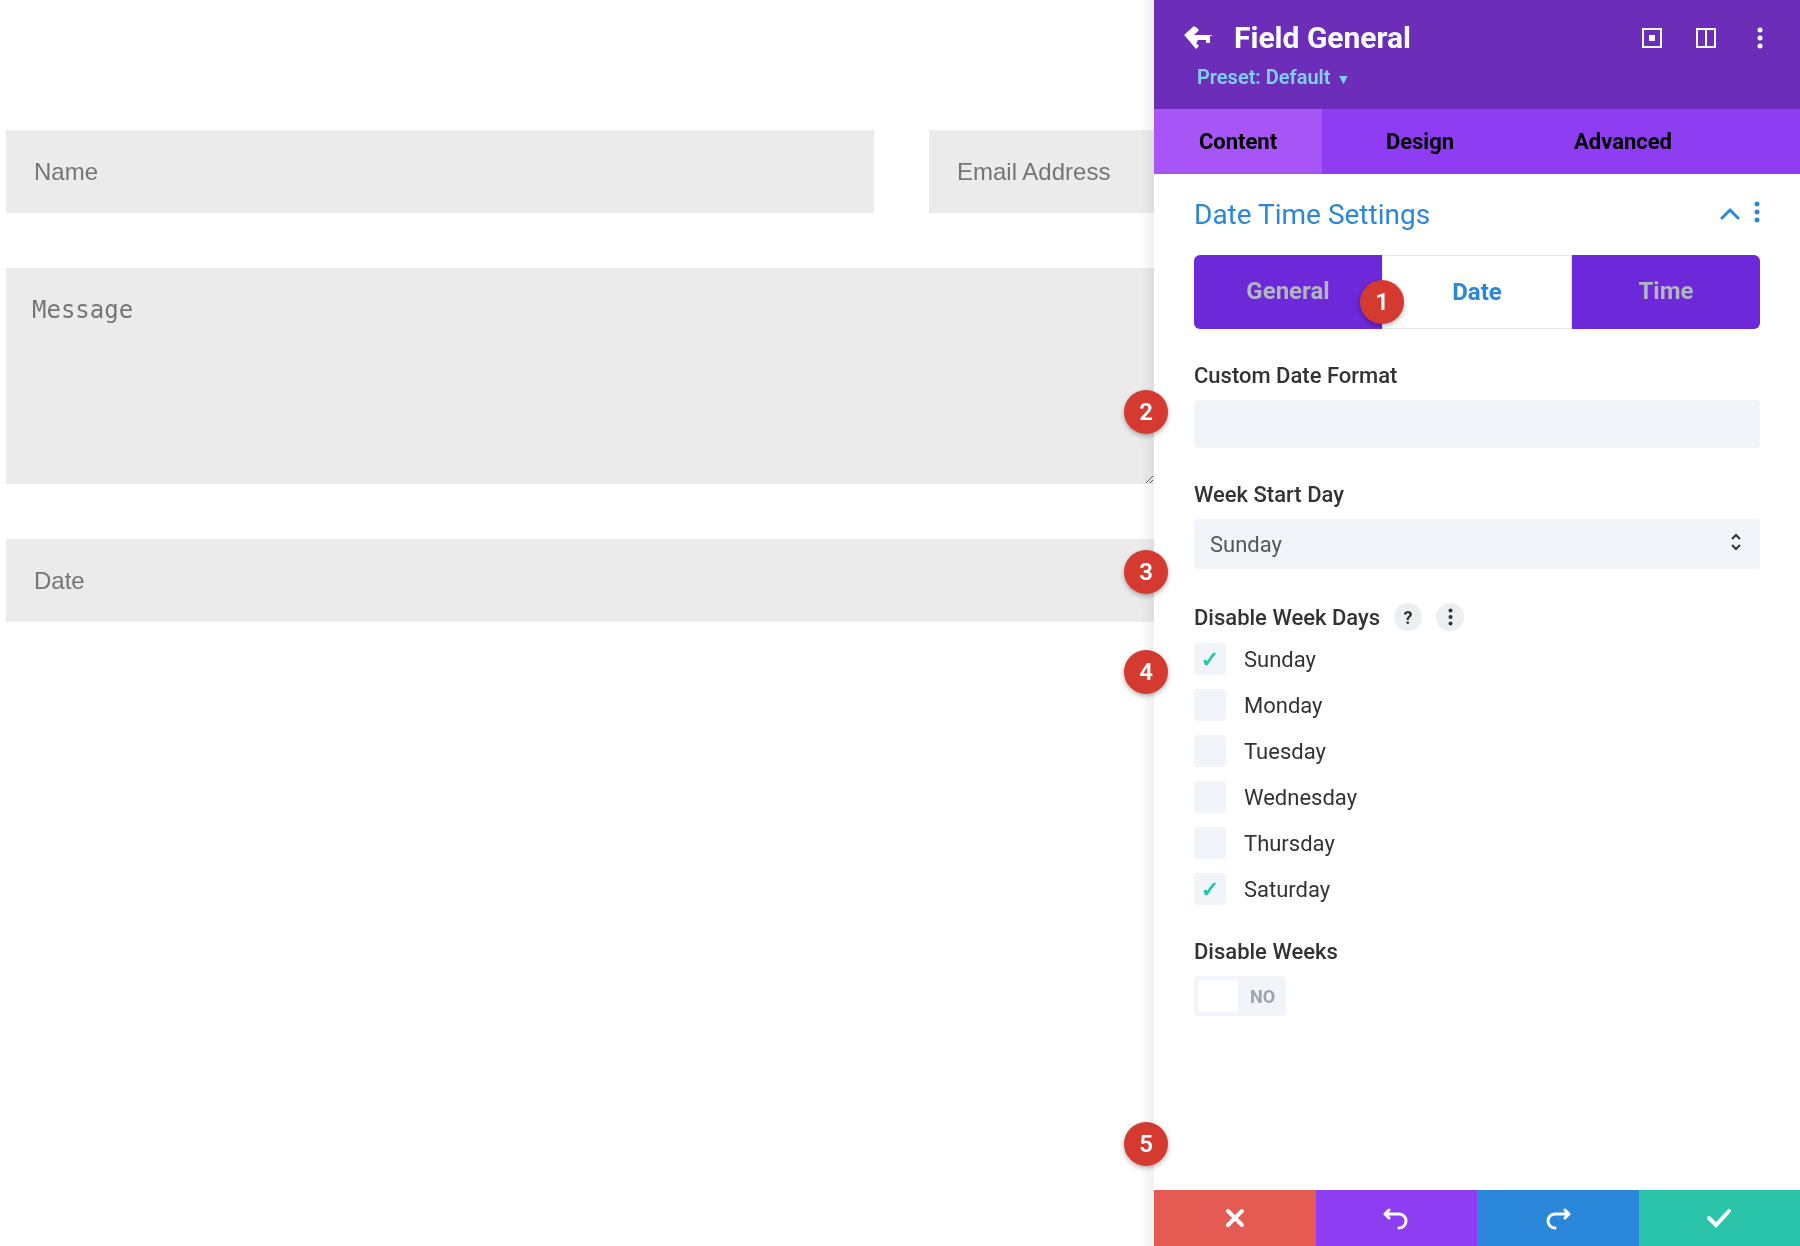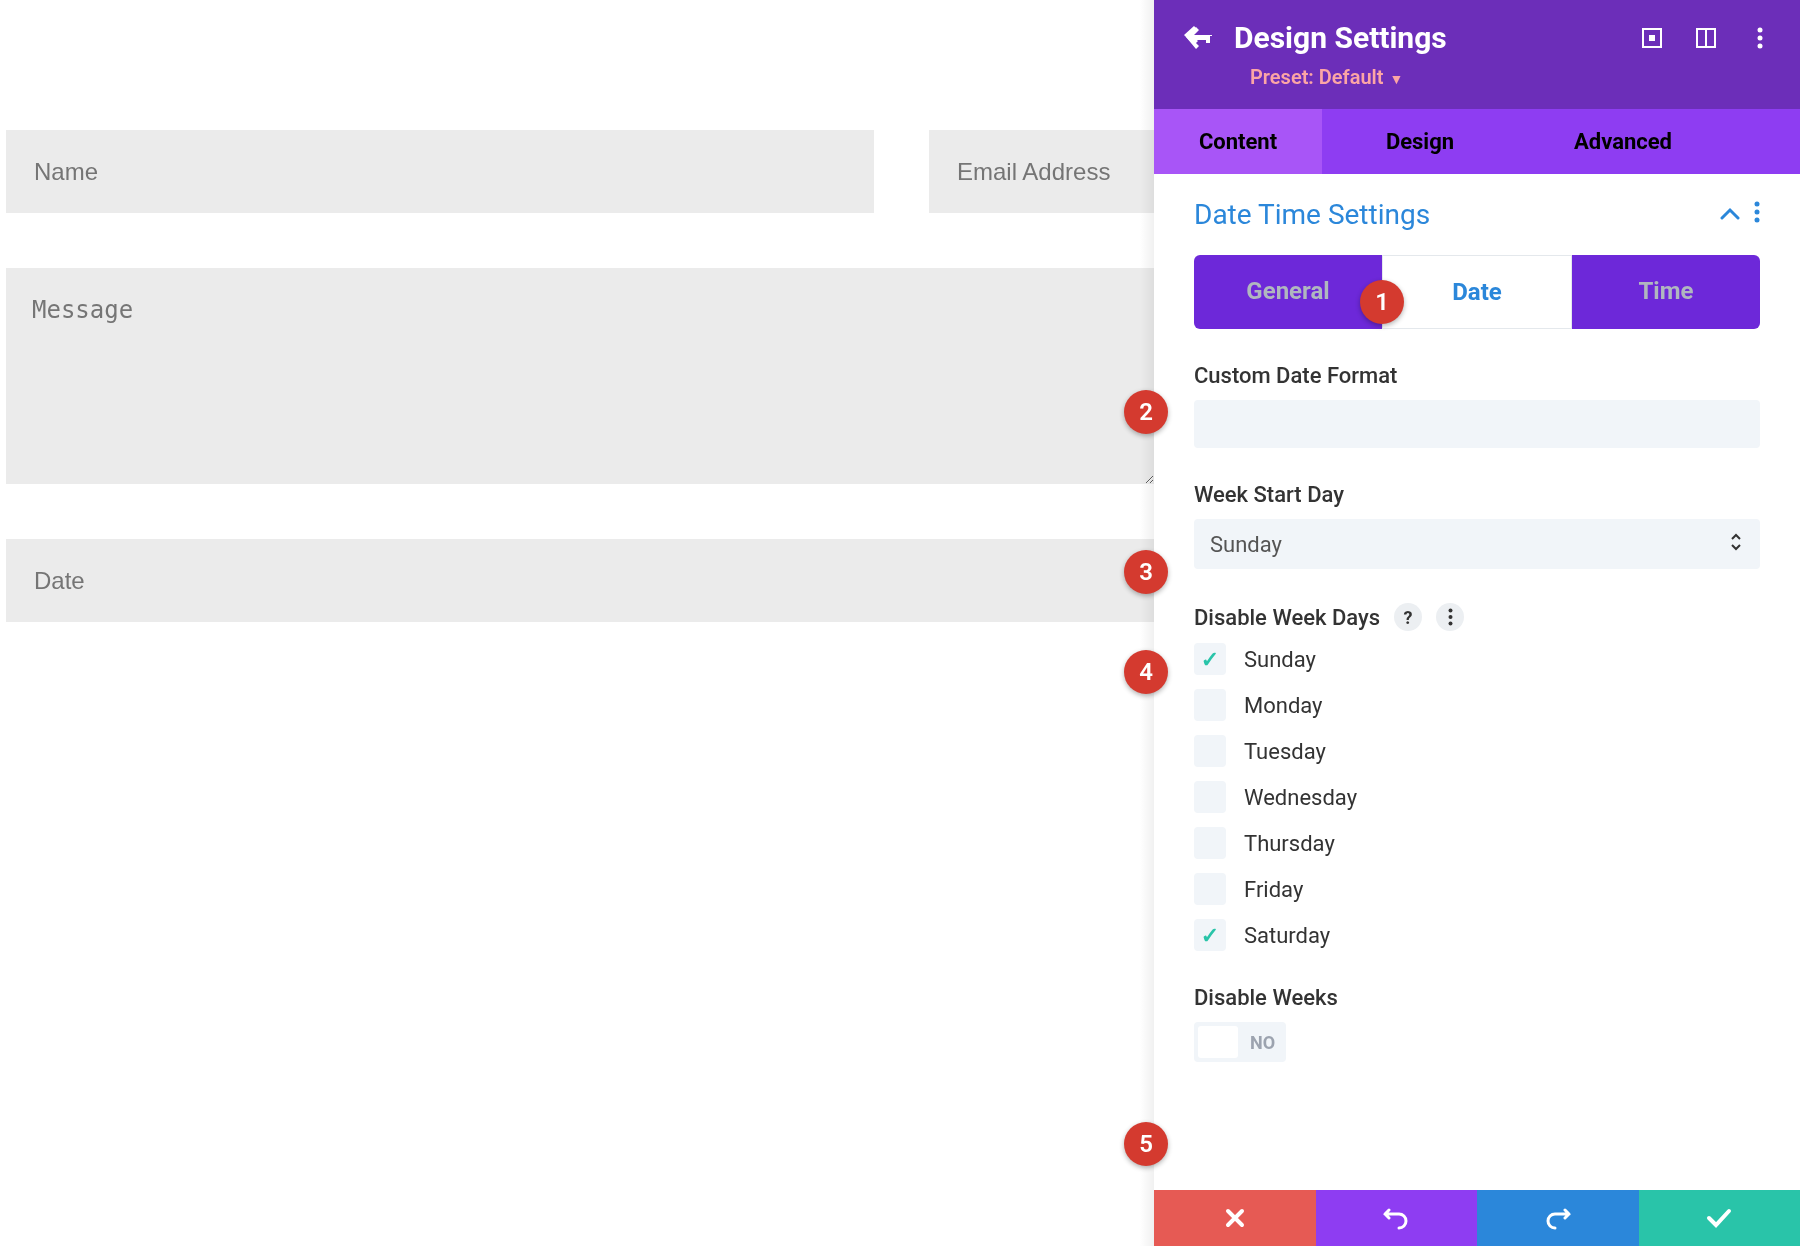--- a/index.html
+++ b/index.html
@@ -18,21 +18,21 @@
 
   
   .panel { width: 646px; background: #fff; display: flex; flex-direction: column; position: relative; }
 
   .panel-header { background: #6c2eb9; color: #fff; padding: 0; }
   .panel-header-top { display: flex; align-items: center; padding: 20px 28px 6px 28px; position: relative; }
   .back-icon { width: 34px; height: 34px; margin-right: 18px; display: flex; align-items: center; justify-content: center; cursor: pointer; }
   .panel-title { font-size: 30px; font-weight: 700; flex: 1; }
   .hdr-icons { display: flex; gap: 30px; align-items: center; }
   .hdr-icon { width: 24px; height: 24px; display: flex; align-items: center; justify-content: center; cursor: pointer; }
-  .preset-row { padding: 4px 28px 20px 96px; font-size: 20px; color: #fca5a5; font-weight: 600; cursor: pointer; }
+  .preset-row { padding: 4px 28px 20px 43px; font-size: 20px; color: #7dd3fc; font-weight: 600; cursor: pointer; }
   .preset-caret { font-size: 14px; margin-left: 6px; }
 
   .tab-bar { background: #8e3df2; display: flex; }
   .tab { padding: 20px 0; flex: 0 0 auto; color: #000000; font-size: 22px; font-weight: 700; cursor: pointer; text-align: center; }
   .tab.content { background: #a855f7; width: 168px; }
   .tab.design { width: 196px; }
   .tab.advanced { width: 210px; }
 
   .panel-body { flex: 1; overflow-y: auto; padding: 24px 40px 30px 40px; position: relative; }
 
@@ -108,21 +108,21 @@
     <div class="shadow-edge"></div>
 
     <div class="panel-header">
       <div class="panel-header-top">
         <div class="back-icon">
           <svg width="30" height="26" viewBox="0 0 30 26" fill="none">
               <path d="M28 10H9l5-5-4-4L0 10l10 10 4-4-5-5h19c0 0 0 8 0 8" stroke="#fff" stroke-width="0" fill="#fff"></path>
               <path d="M2 12 L12 2 L15 5 L9 11 H26 V18 H22 V15 H9 L15 21 L12 24 Z" fill="#fff"></path>
             </svg>
         </div>
-        <div class="panel-title">Design Settings</div>
+        <div class="panel-title">Field General</div>
         <div class="hdr-icons">
           <div class="hdr-icon">
             <svg width="20" height="20" viewBox="0 0 20 20">
                 <rect x="1" y="1" width="18" height="18" stroke="#fff" stroke-width="2" fill="none"></rect>
                 <rect x="7" y="7" width="6" height="6" fill="#fff"></rect>
               </svg>
           </div>
           <div class="hdr-icon">
             <svg width="20" height="20" viewBox="0 0 20 20">
                 <rect x="1" y="1" width="18" height="18" stroke="#fff" stroke-width="2" fill="none"></rect>
@@ -221,24 +221,20 @@
             </div>
             <div class="day-row">
               <div class="chk"></div>
               <div class="day-label">Wednesday</div>
             </div>
             <div class="day-row">
               <div class="chk"></div>
               <div class="day-label">Thursday</div>
             </div>
             <div class="day-row">
-              <div class="chk"></div>
-              <div class="day-label">Friday</div>
-            </div>
-            <div class="day-row">
               <div class="chk checked"></div>
               <div class="day-label">Saturday</div>
             </div>
           </div>
       </div>
 
       <div class="setting-block">
         <div class="setting-label">Disable Weeks</div>
         <div class="toggle">
           <div class="toggle-knob"></div>

